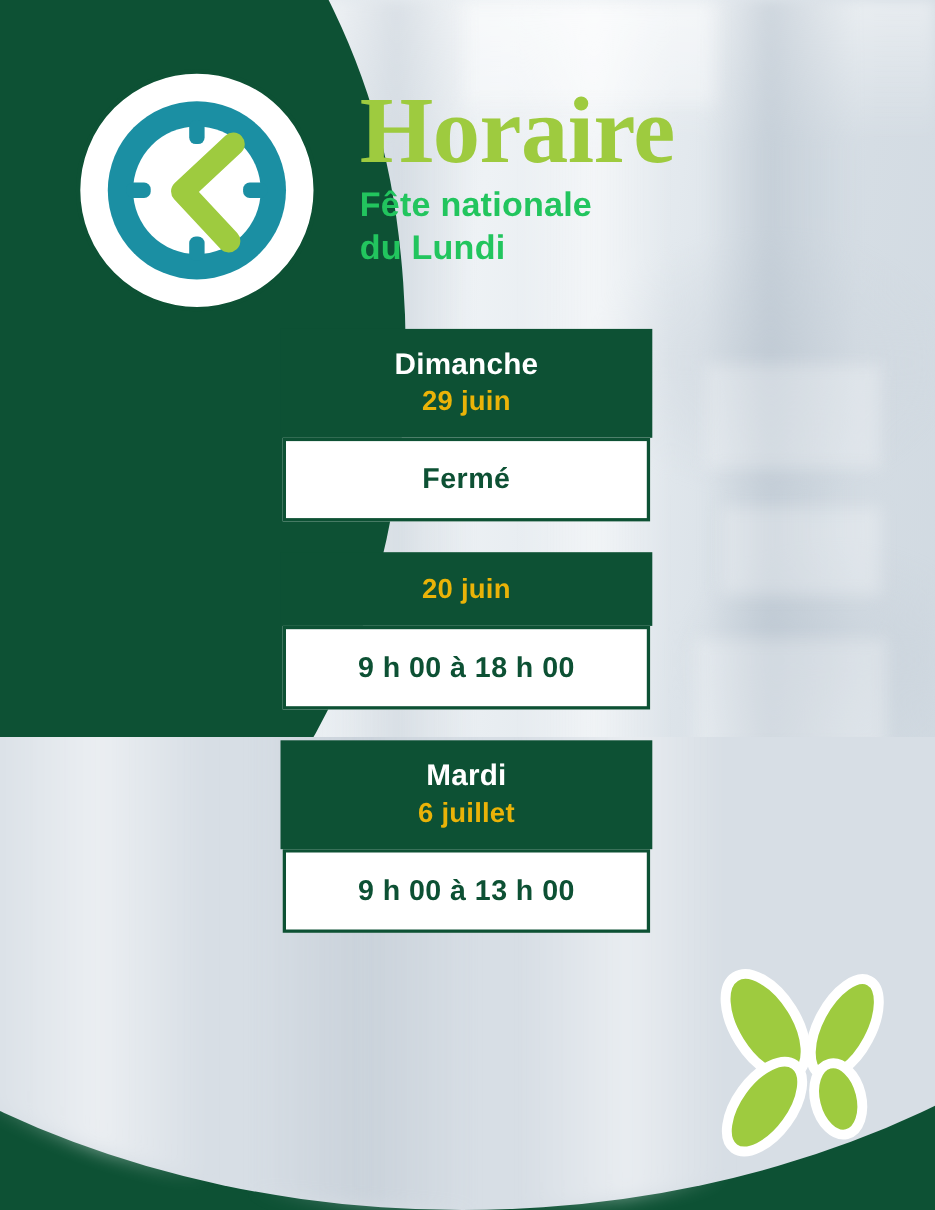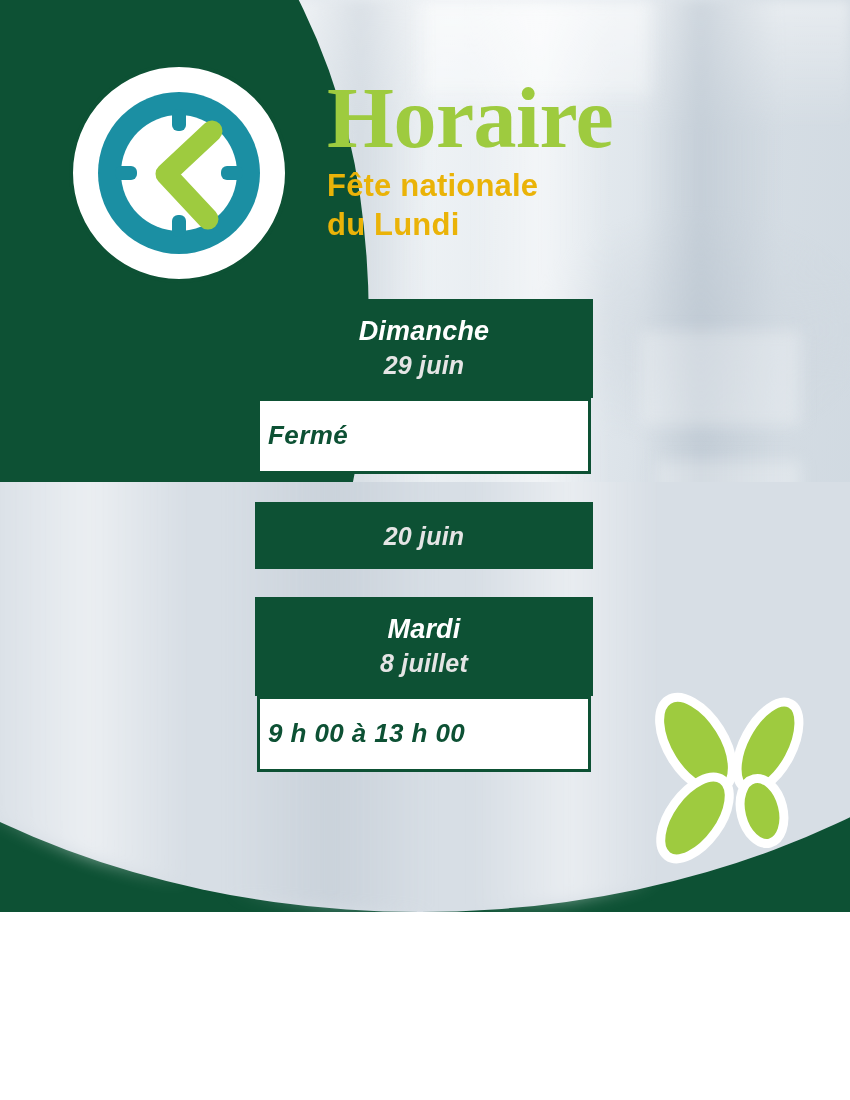--- a/index.html
+++ b/index.html
@@ -4,21 +4,21 @@
 <title>Horaire</title>
 <style>
   html, body {
     margin: 0;
     padding: 0;
     background: #ffffff;
   }
   #poster {
     position: relative;
     width: 850px;
-    height: 912px;
+    height: 1100px;
     overflow: hidden;
     font-family: "Liberation Sans", sans-serif;
     background: #0d5134;
   }
 
   
   .bg-photo {
     position: absolute;
     inset: 0;
     background:
@@ -133,36 +133,35 @@
     line-height: 0.95;
     color: #9ECB3F;
     letter-spacing: -0.5px;
     margin: 0 0 6px 0;
   }
   .subtitle {
     font-family: "Liberation Sans", sans-serif;
     font-weight: bold;
     font-size: 31px;
     line-height: 1.28;
-    color: #eab308;
+    color: #22c55e;
     margin: 0;
     letter-spacing: 0.2px;
   }
 
   
   .cards {
     position: absolute;
     left: 255px;
     top: 299px;
     width: 338px;
   }
   .card {
     margin-bottom: 28px;
     position: relative;
-    font-style: italic;
   }
   .card:last-child { margin-bottom: 0; }
 
   .card-head {
     background: #0d5134;
     padding: 17px 10px 18px 10px;
     text-align: center;
   }
   .card-day {
     font-family: "Liberation Sans", sans-serif;
@@ -170,30 +169,30 @@
     font-size: 27px;
     line-height: 1.18;
     color: #ffffff;
     letter-spacing: 0.2px;
   }
   .card-date {
     font-family: "Liberation Sans", sans-serif;
     font-weight: bold;
     font-size: 25px;
     line-height: 1.2;
-    color: #e5e5e5;
+    color: #eab308;
     letter-spacing: 0.2px;
     margin-top: 2px;
   }
   .card-body {
     background: #ffffff;
     border: 3px solid #0d5134;
     margin: 0 2px 0 2px;
     padding: 19px 8px 20px 8px;
-    text-align: left;
+    text-align: center;
   }
   .card-hours {
     font-family: "Liberation Sans", sans-serif;
     font-weight: bold;
     font-size: 26px;
     line-height: 1.2;
     color: #0d5134;
     letter-spacing: 0.4px;
   }
 
@@ -258,26 +257,29 @@
       </div>
       <div class="card-body">
         <div class="card-hours">Fermé</div>
       </div>
     </div>
 
     <div class="card">
       <div class="card-head">
         <div class="card-date">20 juin</div>
       </div>
+      <div class="card-body">
+        <div class="card-hours">9 h 00 à 18 h 00</div>
+      </div>
     </div>
 
     <div class="card">
       <div class="card-head">
         <div class="card-day">Mardi</div>
-        <div class="card-date">8 juillet</div>
+        <div class="card-date">6 juillet</div>
       </div>
       <div class="card-body">
         <div class="card-hours">9 h 00 à 13 h 00</div>
       </div>
     </div>
 
   </div>
 
   <div class="butterfly">
     <svg viewBox="0 0 184 180" width="184" height="180" aria-hidden="true">

